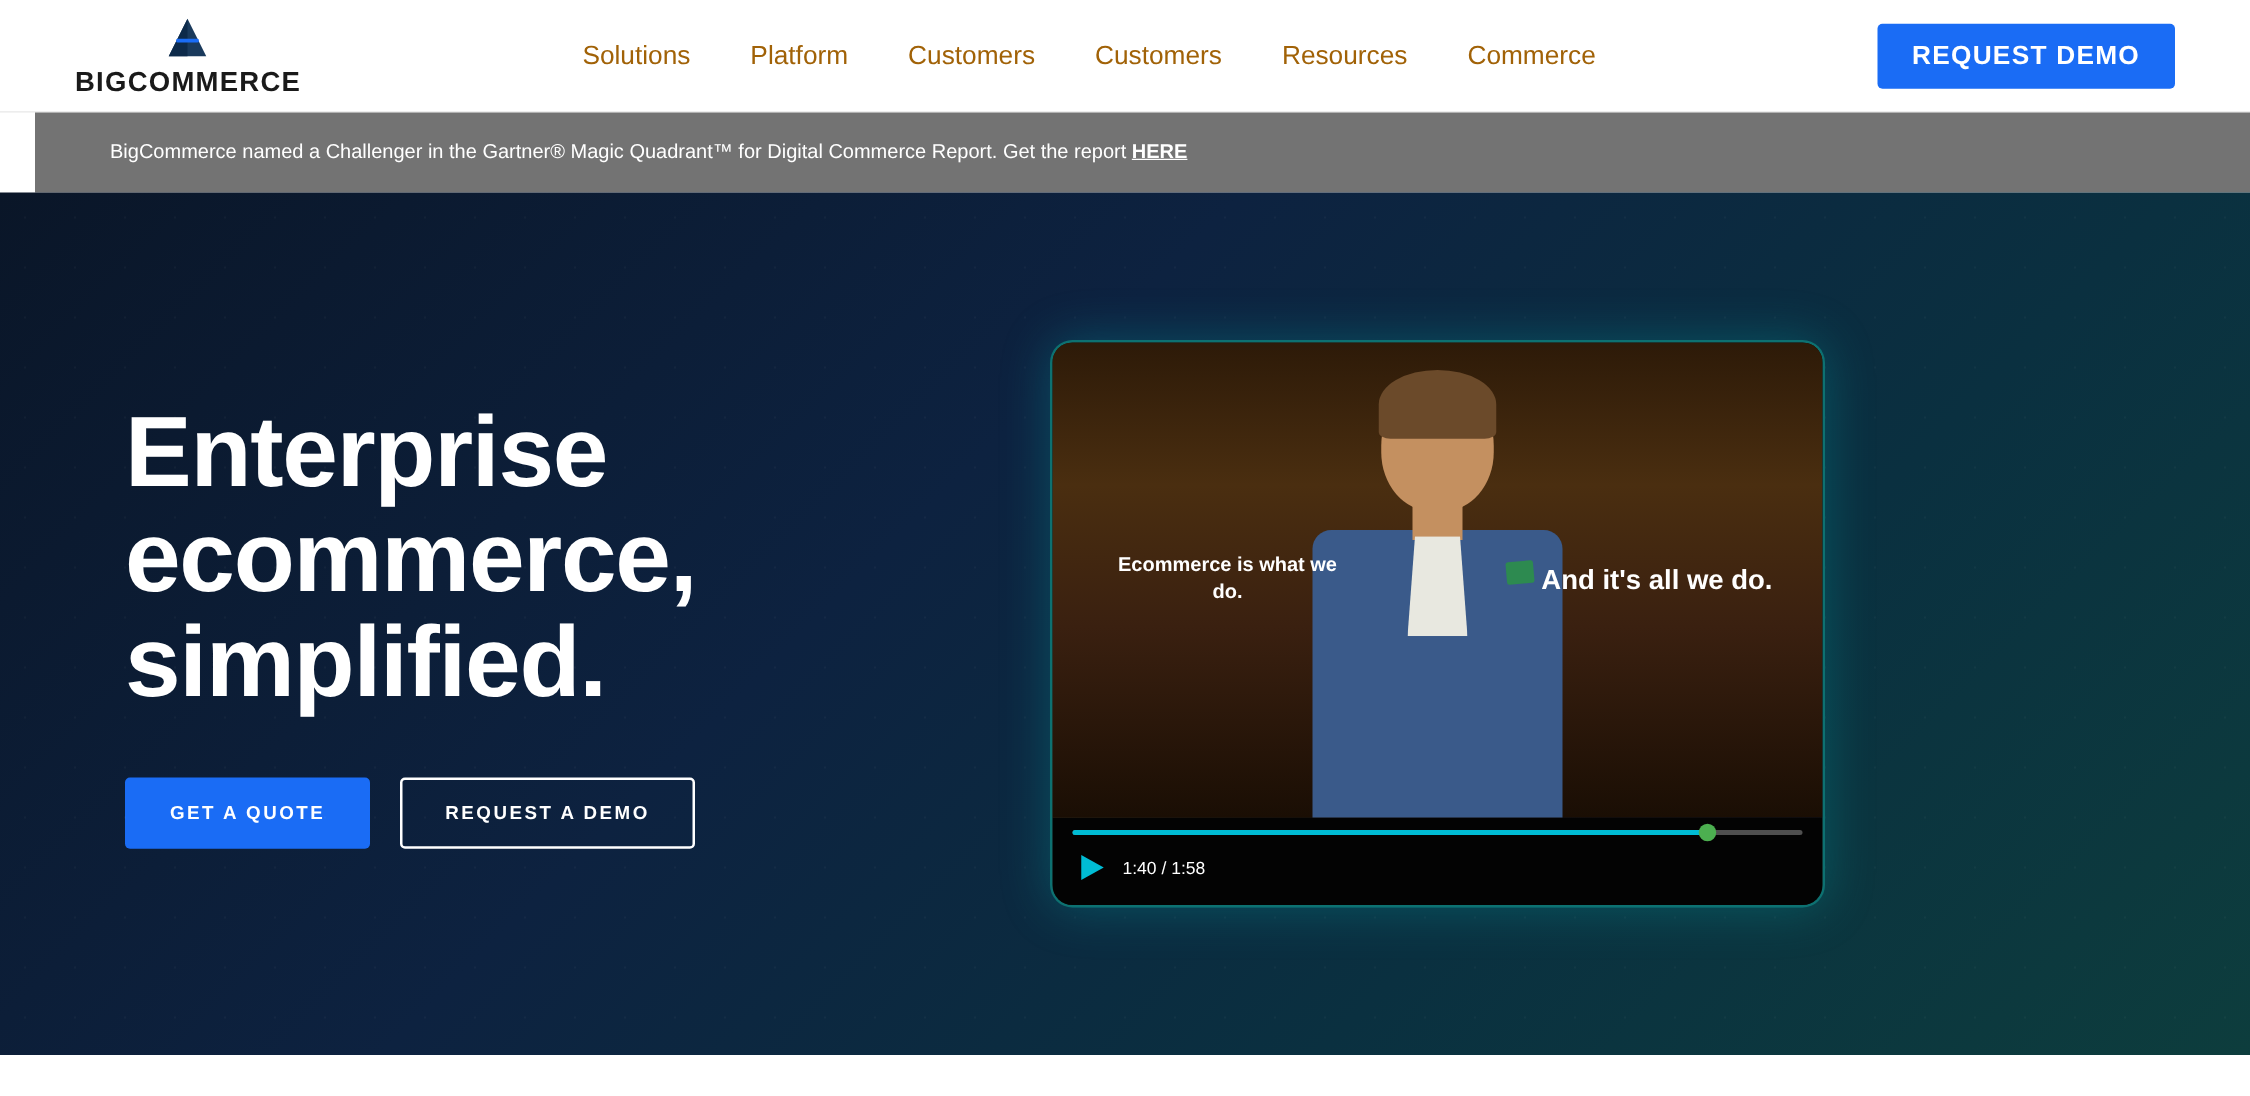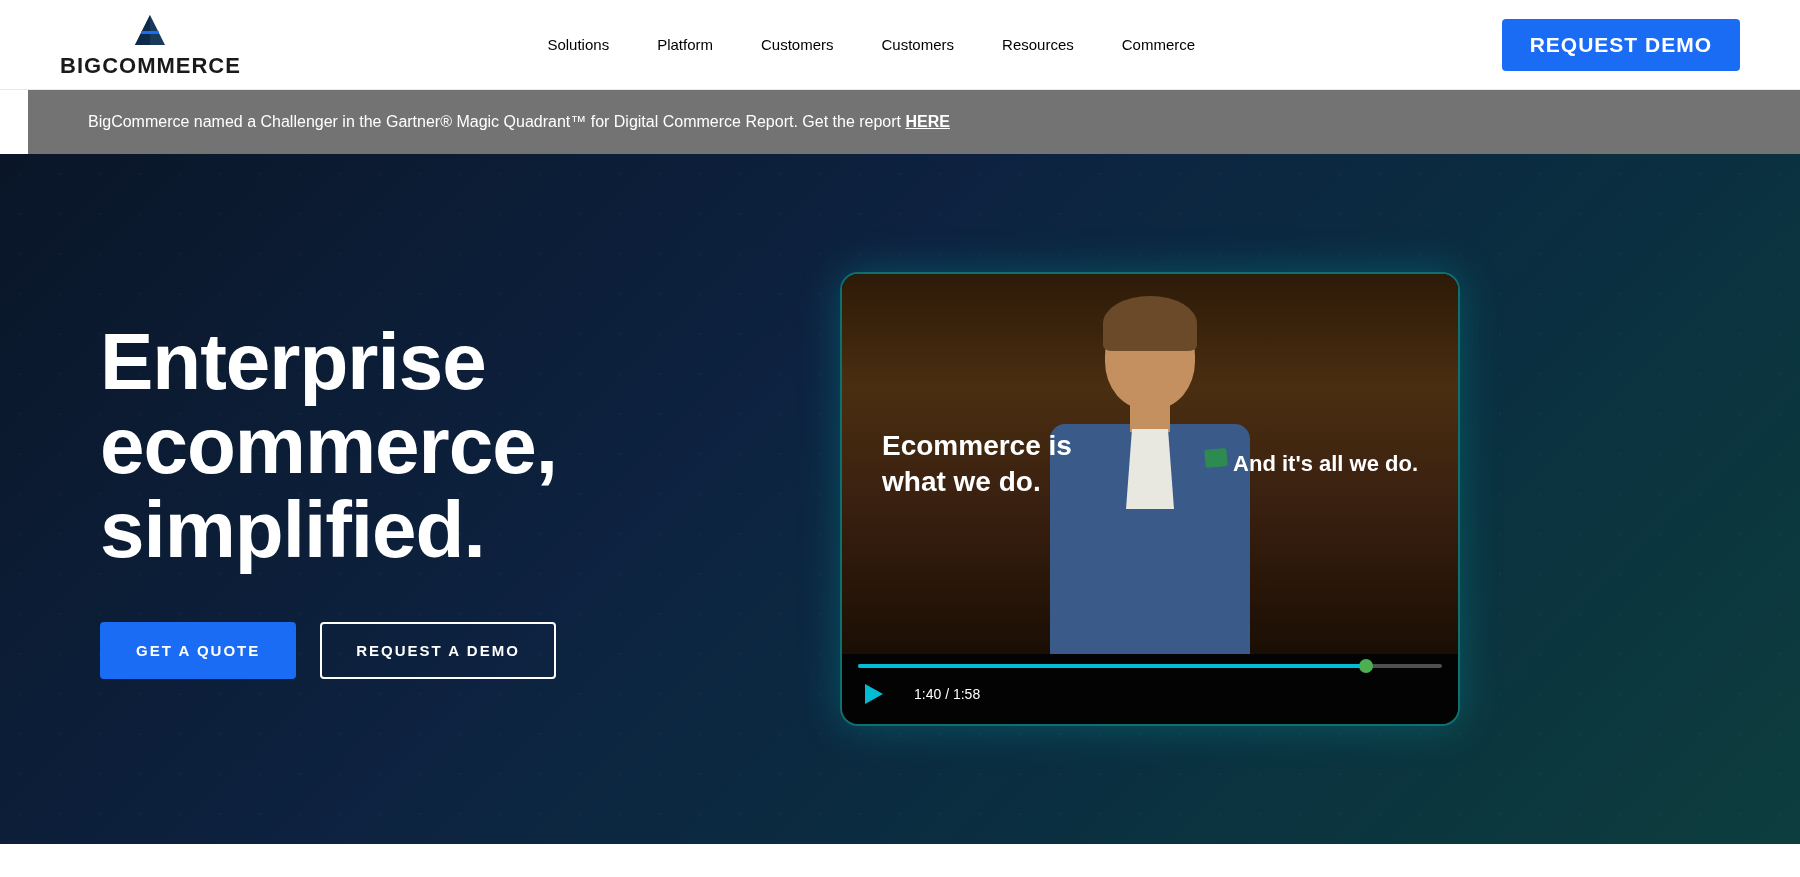--- a/index.html
+++ b/index.html
@@ -35,22 +35,22 @@
       color: #1a1a1a;
     }
     .nav-links {
       display: flex;
       align-items: center;
       gap: 48px;
       list-style: none;
     }
     .nav-links li a {
       text-decoration: none;
-      color: #000000;
-      font-size: 15px;
+      color: #a16207;
+      font-size: 21px;
       font-weight: 400;
     }
     .nav-cta {
       background: #1a6cf5;
       color: #fff !important;
       padding: 14px 28px;
       border-radius: 4px;
       text-decoration: none;
       font-size: 21px;
       font-weight: 700;
@@ -161,22 +161,23 @@
       align-items: center;
       justify-content: space-between;
       padding: 0 40px;
       overflow: hidden;
     }
 
     .video-text-left {
       position: relative;
       z-index: 2;
       color: #fff;
-      font-size: 28px;
-      font-weight: 700;
+      font-size: 16px;
+      font-weight: 700;
+      text-align: center;
       line-height: 1.3;
       max-width: 200px;
     }
 
     .video-text-right {
       position: relative;
       z-index: 2;
       color: #fff;
       font-size: 22px;
       font-weight: 700;
@@ -214,21 +215,21 @@
       top: -5px;
       width: 14px;
       height: 14px;
       background: #4caf50;
       border-radius: 50%;
     }
 
     .controls-row {
       display: flex;
       align-items: center;
-      gap: 24px;
+      gap: 8px;
     }
 
     .play-btn {
       width: 32px;
       height: 32px;
       background: transparent;
       border: none;
       cursor: pointer;
       display: flex;
       align-items: center;

